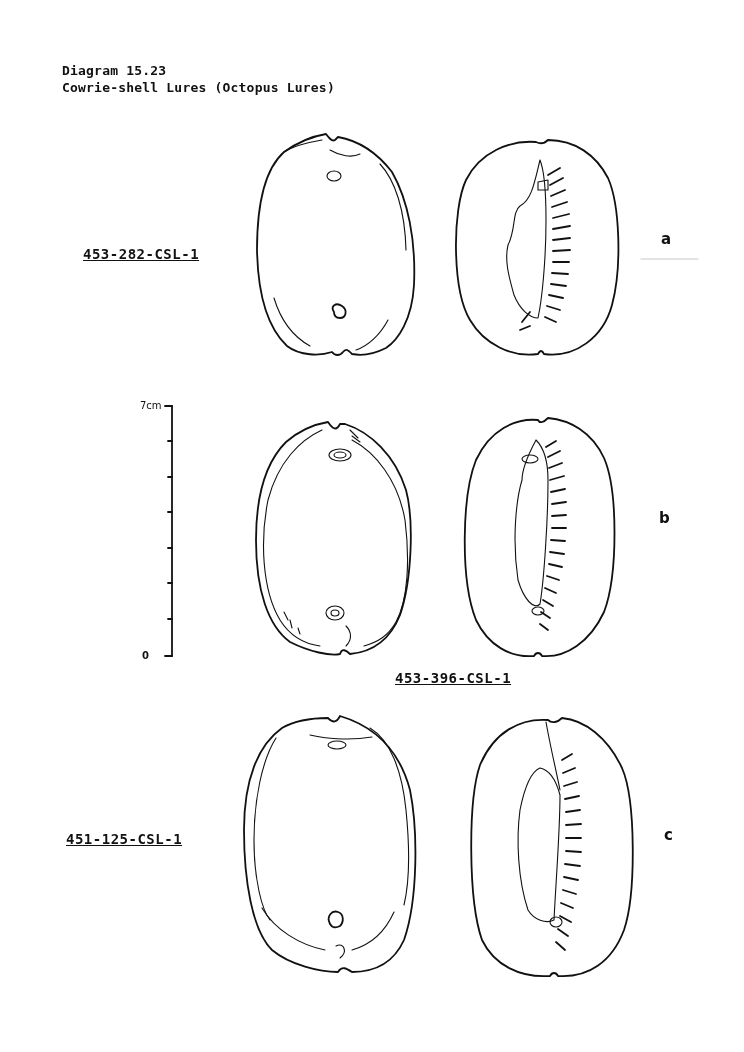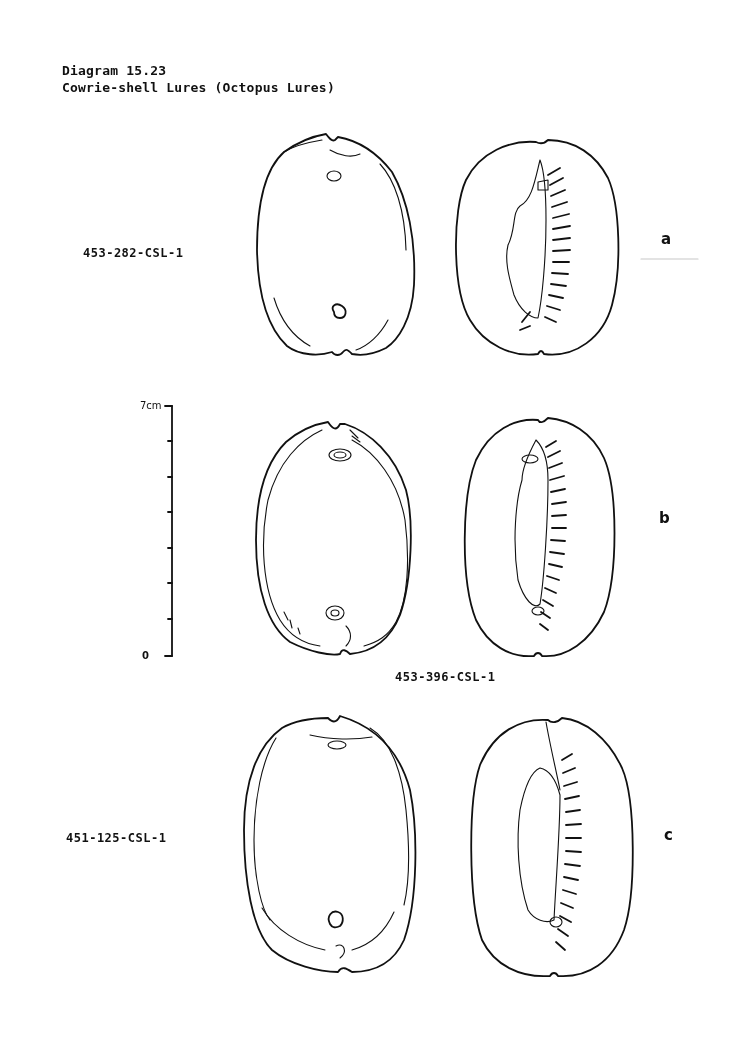--- a/index.html
+++ b/index.html
@@ -1,21 +1,21 @@
 <!DOCTYPE html>
 <html><head>
 <meta charset="utf-8">
 <style>
   html, body { margin: 0; padding: 0; background: #ffffff; }
   body { width: 744px; height: 1052px; position: relative; overflow: hidden;
          font-family: "DejaVu Sans Mono", "Liberation Mono", monospace; color: #111; }
   .title { position: absolute; left: 62px; font-weight: bold; font-size: 13px; letter-spacing: 0.2px; white-space: nowrap; }
   .t1 { top: 63px; }
   .t2 { top: 80px; }
-  .spec-id { position: absolute; font-weight: bold; font-size: 12px; letter-spacing: 0.5px; white-space: nowrap; }
+  .spec-id { position: absolute; font-weight: bold; font-size: 14px; letter-spacing: 0.5px; white-space: nowrap; text-decoration: underline; }
   .row-letter { position: absolute; font-weight: bold; font-size: 15px; font-family: "DejaVu Sans", sans-serif; }
   .scale-label { position: absolute; font-size: 10px; font-family: "DejaVu Sans", sans-serif; }
   svg.drawing { position: absolute; left: 0; top: 0; width: 744px; height: 1052px; }
   svg.drawing path, svg.drawing ellipse, svg.drawing line { fill: none; stroke: #111; stroke-width: 1.8; stroke-linecap: round; stroke-linejoin: round; }
   svg.drawing .thin { stroke-width: 1.1; }
   svg.drawing .faint { stroke: #c8c8c8; stroke-width: 1.2; }
 </style>
 </head>
 <body>
 

